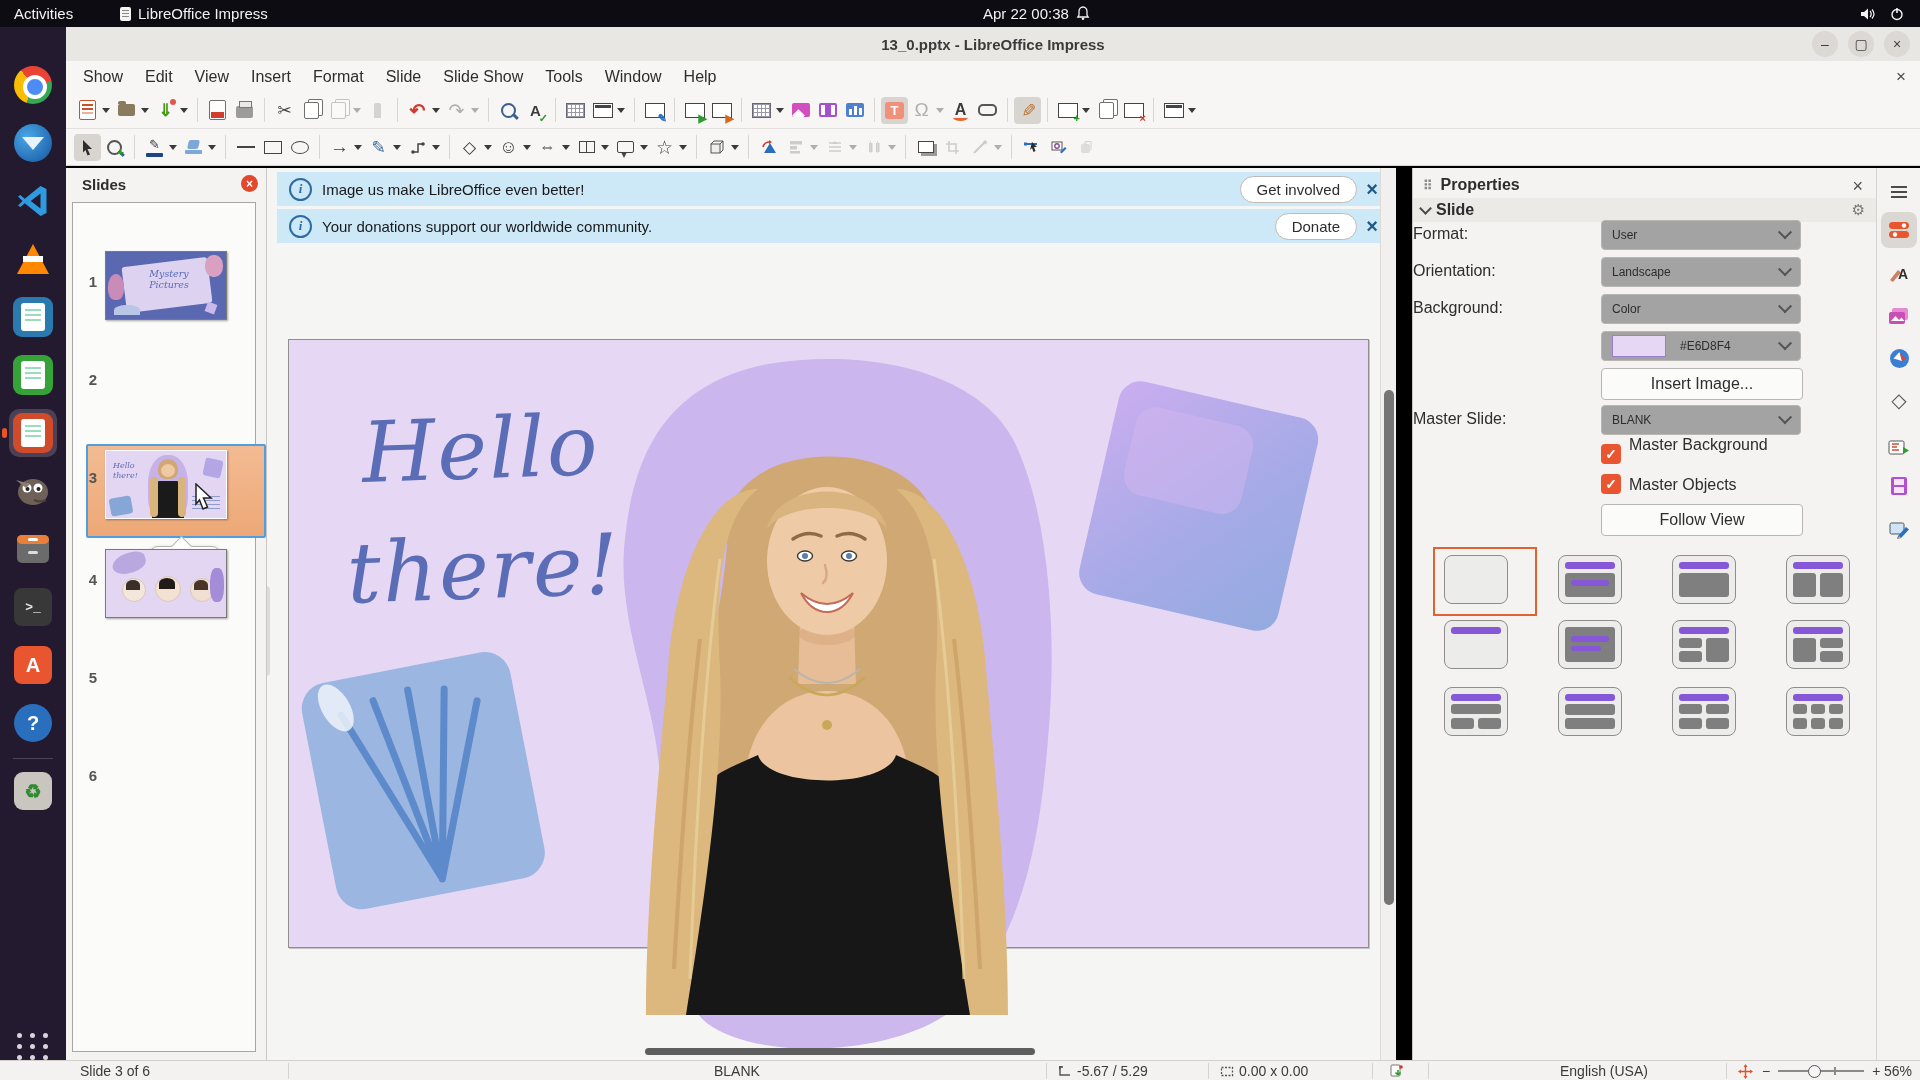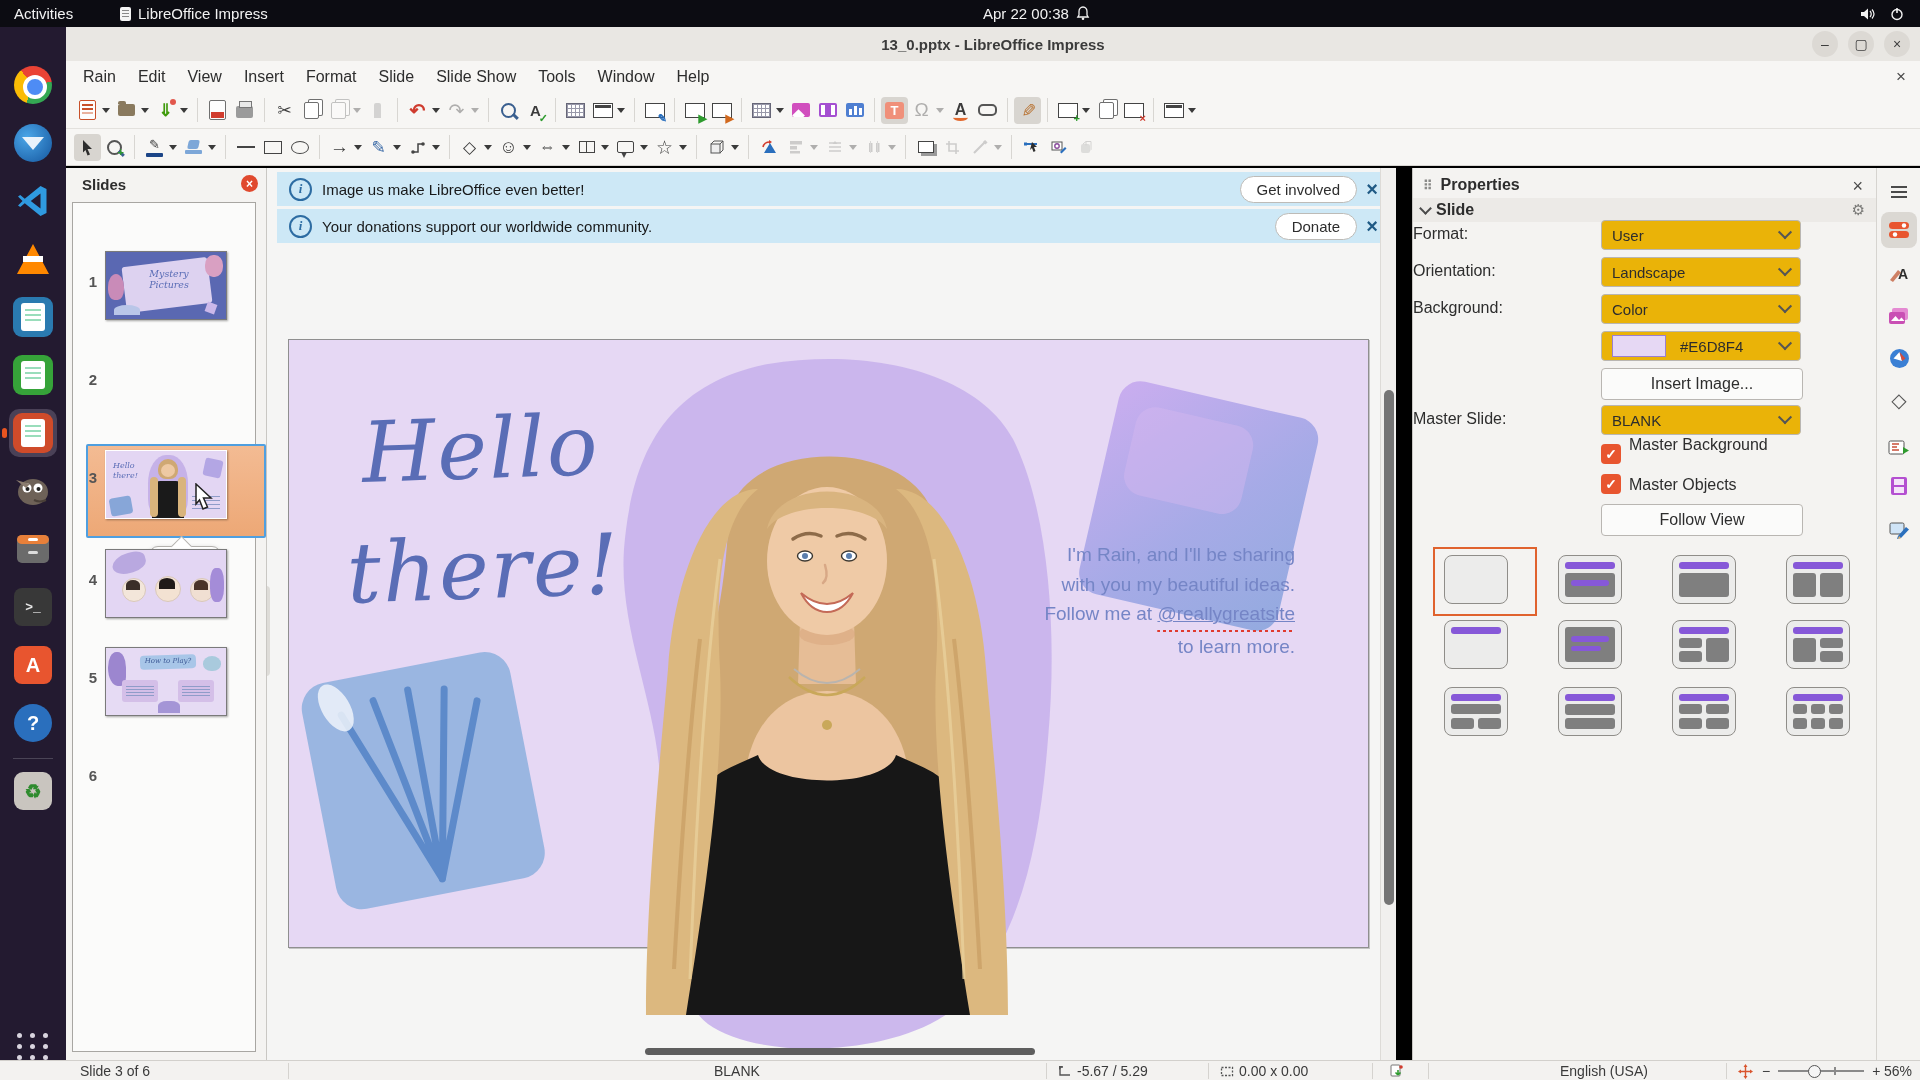--- a/index.html
+++ b/index.html
@@ -102,21 +102,21 @@
   .hscroll{position:absolute;left:378px;top:880px;width:390px;height:7px;border-radius:4px;background:#5e5e5e}
   .vscroll{position:absolute;left:1113px;top:0;width:16px;height:892px;background:#f1f0ee;border-left:1px solid #dddbd7}
   .vthumb{position:absolute;left:3px;top:222px;width:10px;height:515px;border-radius:5px;background:#757575}
   .splitter{position:absolute;left:-6px;top:418px;width:9px;height:90px;background:#dedcd8;border-radius:4px}
   
   #props{left:1412px;top:168px;width:464px;height:892px;background:#f4f3f1;border-left:1px solid #c9c7c3;font-size:16px;color:#2d2d2d}
   .phdr{position:absolute;left:10px;top:8px;font-weight:bold;font-size:16px;display:flex;align-items:center;gap:8px;color:#2d2d2d}
   .secbar{position:absolute;left:0;width:464px;height:24px;background:#eceae7;display:flex;align-items:center;font-weight:bold;gap:6px;padding-left:8px;box-sizing:border-box}
   .chev{display:inline-block;width:7px;height:7px;border-right:2px solid #4a4a4a;border-bottom:2px solid #4a4a4a;transform:rotate(45deg);margin-top:-4px}
   .plabel{position:absolute;width:172px;color:#2d2d2d}
-  .pctl{position:absolute;left:188px;width:200px;height:30px;background:#eab308;border:1px solid #b9b6b2;border-radius:4px;display:flex;align-items:center;padding:0 10px;box-sizing:border-box;font-size:15px}
+  .pctl{position:absolute;left:188px;width:200px;height:30px;background:#a3a3a3;border:1px solid #b9b6b2;border-radius:4px;display:flex;align-items:center;padding:0 10px;box-sizing:border-box;font-size:12px}
   .pctl .chev2{margin-left:auto;width:8px;height:8px;border-right:2px solid #555;border-bottom:2px solid #555;transform:rotate(45deg) translate(-2px,-2px)}
   .pbtn{position:absolute;left:188px;width:200px;height:30px;background:#fbfbfa;border:1px solid #b9b6b2;border-radius:4px;display:flex;align-items:center;justify-content:center;font-size:16px}
   .cbx{position:absolute;left:188px;width:20px;height:20px;background:#e8552f;border-radius:4px;color:#fff;font-size:14px;font-weight:bold;display:flex;align-items:center;justify-content:center}
   .cbl{position:absolute;left:216px;font-size:16px}
   .swatch{width:52px;height:20px;background:#E6D8F4;border:1px solid #9a7fd0;margin-right:14px}
   .gear{position:absolute;right:12px;color:#7a7a78;font-size:15px;font-weight:normal}
   
   .lcell{position:absolute;width:62px;height:47px;background:#ececeb;border:1.5px solid #8f8d89;border-radius:8px}
   .lsel{position:absolute;left:20px;top:379px;width:100px;height:65px;border:2px solid #e0622e}
   .lbar{position:absolute;border-radius:3px;background:#8658d8}
@@ -167,21 +167,21 @@
 </div>
 
 <div class="abs" id="titlebar">
   <div class="t">13_0.pptx - LibreOffice Impress</div>
   <div class="winbtn" style="right:82px">–</div>
   <div class="winbtn" style="right:46px">▢</div>
   <div class="winbtn" style="right:10px">×</div>
 </div>
 
 <div class="abs" id="menubar">
-  <span class="mi">Rain</span>
+  <span class="mi">Show</span>
   <span class="mi">Edit</span>
   <span class="mi">View</span>
   <span class="mi">Insert</span>
   <span class="mi">Format</span>
   <span class="mi">Slide</span>
   <span class="mi">Slide Show</span>
   <span class="mi">Tools</span>
   <span class="mi">Window</span>
   <span class="mi">Help</span>
   <span style="margin-left:auto;margin-right:14px;color:#4a4a4a;font-size:17px">×</span>
@@ -571,31 +571,20 @@
       <div class="abs" style="left:16px;top:28px;width:22px;height:22px;background:#f3e6da;border-radius:50%;border:1px solid #d9c8ba"></div>
       <div class="abs" style="left:49px;top:26px;width:24px;height:24px;background:#f3e2d2;border-radius:50%;border:1px solid #d9c8ba"></div>
       <div class="abs" style="left:84px;top:28px;width:22px;height:22px;background:#f0dfd2;border-radius:50%;border:1px solid #d9c8ba"></div>
       <div class="abs" style="left:20px;top:30px;width:14px;height:10px;background:#3a2e28;border-radius:50% 50% 0 0"></div>
       <div class="abs" style="left:53px;top:28px;width:16px;height:11px;background:#201a18;border-radius:50% 50% 0 0"></div>
       <div class="abs" style="left:88px;top:30px;width:14px;height:10px;background:#4a3428;border-radius:50% 50% 0 0"></div>
       <div class="abs" style="right:2px;top:18px;width:14px;height:34px;background:#a48cd8;border-radius:40%"></div>
     </div>
 
     <span class="thumb-num" style="left:2px;top:466px">5</span>
-    <div class="thumb" style="left:32px;top:444px;background:#e6dbf4">
-      <div class="abs" style="left:34px;top:7px;width:56px;height:14px;background:#a8c6e8;border-radius:4px;transform:rotate(-2deg)"></div>
-      <span class="cap" style="left:34px;top:9px;width:56px;text-align:center;font-size:7px;color:#3e5a96">How to Play?</span>
-      <div class="abs" style="left:2px;top:4px;width:18px;height:34px;background:#9c86cf;border-radius:50% 50% 30% 60%"></div>
-      <div class="abs" style="right:5px;top:8px;width:18px;height:15px;background:#a9cadd;border-radius:50% 50% 45% 45%"></div>
-      <div class="abs" style="left:16px;top:32px;width:36px;height:22px;background:#d4bfe8;border-radius:3px"></div>
-      <div class="abs" style="left:72px;top:32px;width:36px;height:22px;background:#d4bfe8;border-radius:3px"></div>
-      <div class="abs" style="left:20px;top:38px;width:28px;height:10px;background:repeating-linear-gradient(#8f9cc9 0 1px,transparent 1px 3px)"></div>
-      <div class="abs" style="left:76px;top:38px;width:28px;height:10px;background:repeating-linear-gradient(#8f9cc9 0 1px,transparent 1px 3px)"></div>
-      <div class="abs" style="left:52px;bottom:2px;width:22px;height:12px;background:#a495d6;border-radius:40% 40% 0 0"></div>
-    </div>
 
     <span class="thumb-num" style="left:2px;top:564px">6</span>
   </div>
 </div>
 
 <div class="abs" id="workspace">
   <div class="infobar" style="top:4px">
     <span class="infoic">i</span>
     <span>Image us make LibreOffice even better!</span>
     <span class="infobtn">Get involved</span>
@@ -654,26 +643,20 @@
       <path d="M470,150 C430,180 428,260 432,330 C436,420 420,540 398,676 L358,676 C358,560 372,420 380,330 C386,240 420,150 470,150 Z" fill="#dcb87f"></path>
       <path d="M608,150 C648,180 652,260 648,330 C644,420 660,540 682,676 L720,676 C720,560 706,420 698,330 C692,240 658,150 608,150 Z" fill="#dcb87f"></path>
       <path d="M412,300 q-14,120 -26,330 M666,300 q14,120 26,330" stroke="#c79d63" stroke-width="4" fill="none" opacity=".7"></path>
       <path d="M432,220 q-20,150 -30,420" stroke="#e8cf9b" stroke-width="3" fill="none" opacity=".8"></path>
       <path d="M646,220 q20,150 30,420" stroke="#e8cf9b" stroke-width="3" fill="none" opacity=".8"></path>
     </g>
   </svg>
 
   <div class="hello" style="left:95px;top:225px">Hello</div>
   <div class="hello" style="left:80px;top:345px">there!</div>
-  <div class="intro">
-    <span>I'm Rain, and I'll be sharing</span><br>
-    <span>with you my beautiful ideas.</span><br>
-    <span>Follow me at </span><span class="squig">@reallygreatsite</span><br>
-    <span>to learn more.</span>
-  </div>
 
   <div class="hscroll"></div>
   <div class="vscroll">
       <div class="vthumb"></div>
     </div>
   <div class="splitter"></div>
 </div>
 
 <div class="abs" id="props">
   <div class="phdr">

